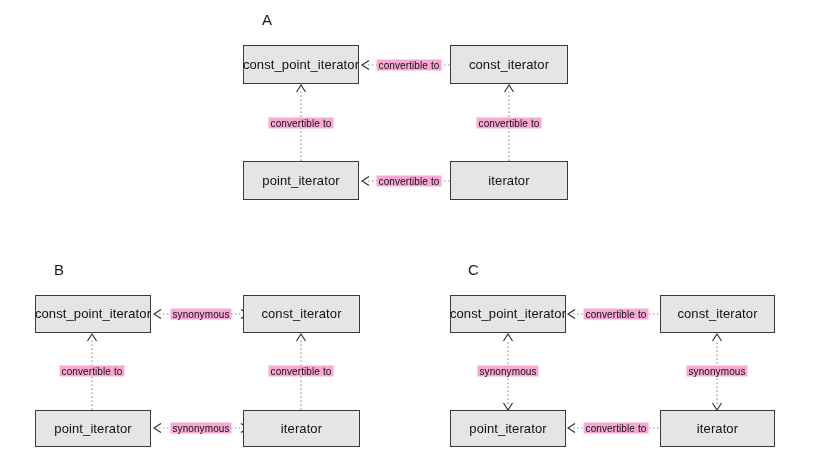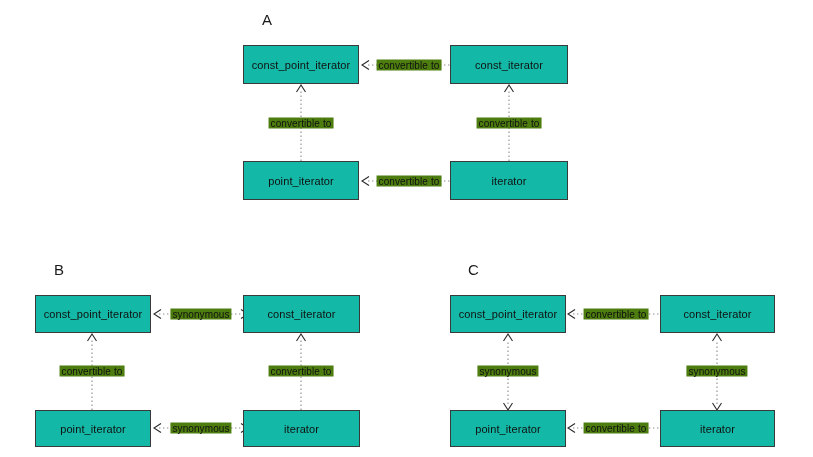--- a/index.html
+++ b/index.html
@@ -25,25 +25,25 @@
     line-height: 15px;
     color: #1a1a1a;
     letter-spacing: 0.2px;
     white-space: nowrap;
   }
 
   .node-box {
     position: absolute;
     box-sizing: border-box;
     border: 1px solid #3a3a3a;
-    background: #14b8a6;
+    background: #e5e5e5;
     display: flex;
     align-items: center;
     justify-content: center;
-    font-size: 11px;
+    font-size: 13px;
     line-height: 12px;
     color: #111111;
     white-space: nowrap;
     letter-spacing: 0.1px;
   }
 
   
   .edge-layer {
     position: absolute;
     left: 0;
@@ -67,21 +67,21 @@
     stroke-linecap: butt;
     stroke-linejoin: miter;
   }
 
   .edge-label {
     position: absolute;
     font-size: 10px;
     line-height: 11px;
     color: #111111;
     white-space: nowrap;
-    background: #4d7c0f;
+    background: #f9a8d4;
     padding: 0 2px;
     letter-spacing: 0.1px;
   }
   .edge-label.horiz { transform: translate(-50%, -50%); }
   .edge-label.vert  { transform: translate(-50%, -50%); }
 </style>
 </head>
 <body>
 
 <svg class="edge-layer" viewBox="0 0 813 457">

